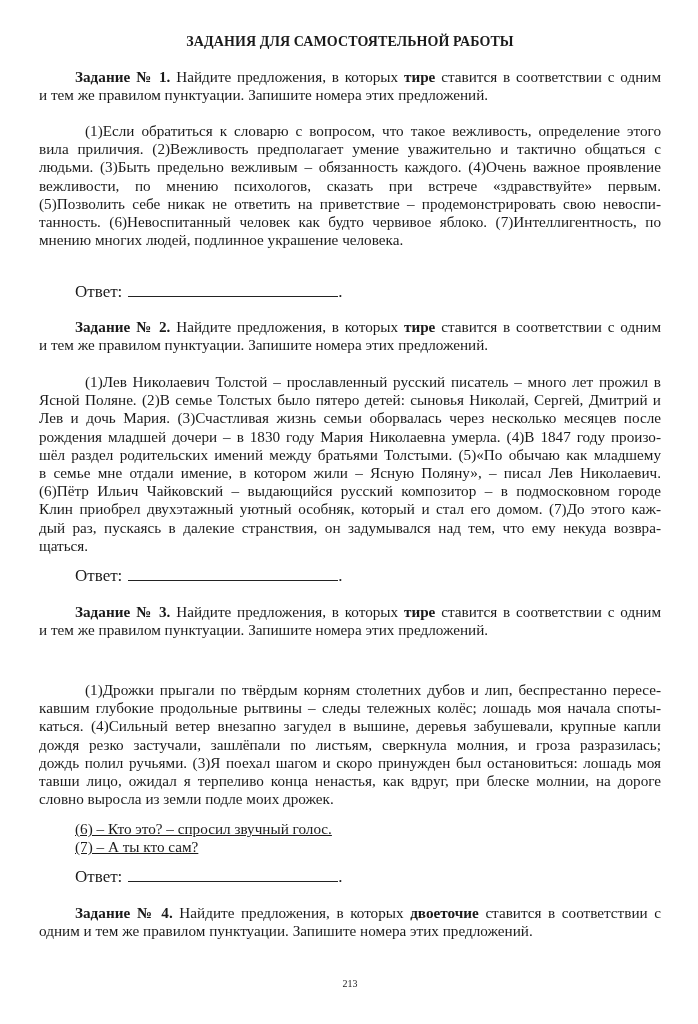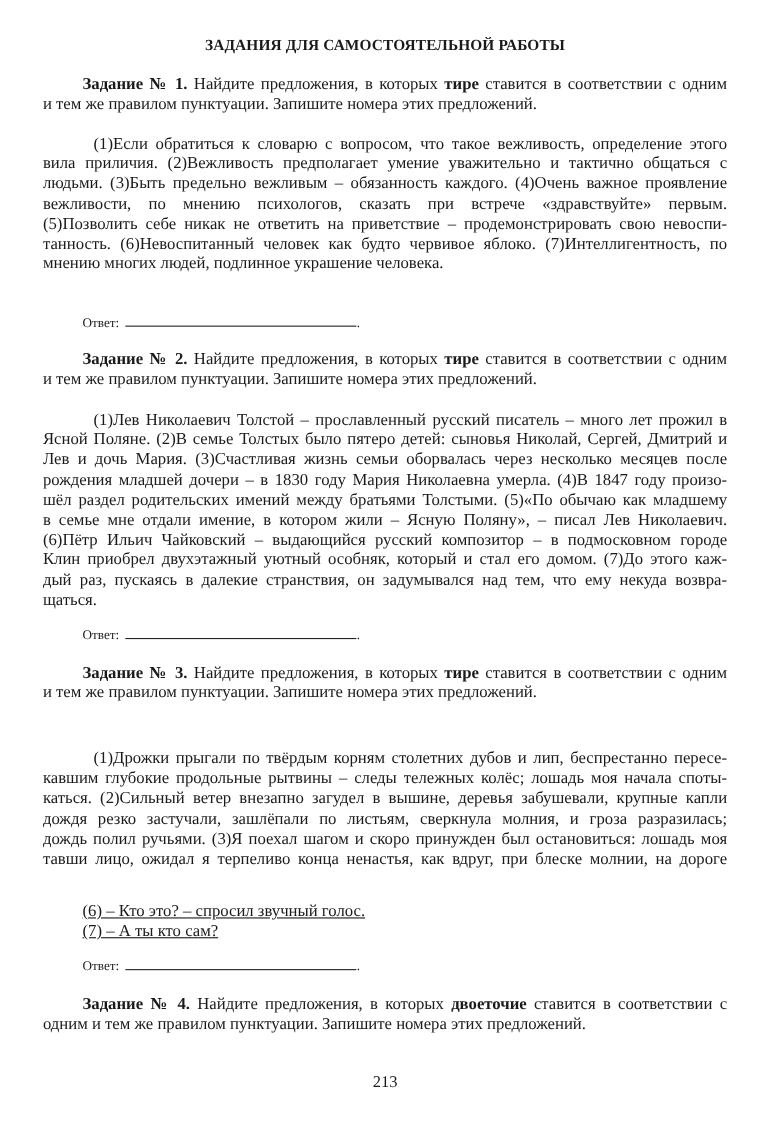--- a/index.html
+++ b/index.html
@@ -14,28 +14,28 @@
   }
   .title {
     position: absolute; left: 0; width: 622px; top: 33px;
     text-align: center; font-weight: bold; font-size: 14px; letter-spacing: 0.1px;
   }
   .block { position: absolute; left: 0; width: 622px; text-align: justify; }
   .line { display: block; text-align: justify; text-align-last: justify; }
   .line.last { text-align-last: left; }
   .line.indent { padding-left: 46px; }
   .answer {
-    position: absolute; left: 36px; font-size: 12px;
+    position: absolute; left: 36px; font-size: 17px;
   }
   .answer .blank {
     display: inline-block; width: 210px; border-bottom: 1.2px solid #222;
     height: 14px; vertical-align: baseline; margin-left: 6px;
   }
   .page-number {
-    position: absolute; left: 0; width: 622px; top: 975px; text-align: center; font-size: 15px;
+    position: absolute; left: 0; width: 622px; top: 975px; text-align: center; font-size: 10px;
   }
   .dialog { position: absolute; left: 36px; }
 </style>
 </head>
 <body>
 
 <div class="page">
 
   <div class="title">ЗАДАНИЯ ДЛЯ САМОСТОЯТЕЛЬНОЙ РАБОТЫ</div>
 
@@ -81,24 +81,25 @@
   </div>
 
   <div class="block" style="top:603px;">
     <span class="line" style="padding-left:36px; text-align-last:justify;"><b>Задание № 3.</b><span> Найдите предложения, в которых </span><b>тире</b><span> ставится в соответствии с одним</span></span>
     <span class="line last">и тем же правилом пунктуации. Запишите номера этих предложений.</span>
   </div>
 
   <div class="block" style="top:657px;margin-top:24px;">
     <span class="line indent">(1)Дрожки прыгали по твёрдым корням столетних дубов и лип, беспрестанно пересе-</span>
     <span class="line">кавшим глубокие продольные рытвины – следы тележных колёс; лошадь моя начала споты-</span>
-    <span class="line">каться. (2)Сильный ветер внезапно загудел в вышине, деревья забушевали, крупные капли</span>
+    <span class="line">каться. (4)Сильный ветер внезапно загудел в вышине, деревья забушевали, крупные капли</span>
     <span class="line">дождя резко застучали, зашлёпали по листьям, сверкнула молния, и гроза разразилась;</span>
     <span class="line">дождь полил ручьями. (3)Я поехал шагом и скоро принужден был остановиться: лошадь моя</span>
     <span class="line">тавши лицо, ожидал я терпеливо конца ненастья, как вдруг, при блеске молнии, на дороге</span>
+    <span class="line last">словно выросла из земли подле моих дрожек.</span>
   </div>
 
   <div class="dialog" style="top:820px;text-decoration:underline;">
     <div style="line-height:18.2px;">(6) – Кто это? – спросил звучный голос.</div>
     <div style="line-height:18.2px;">(7) – А ты кто сам?</div>
   </div>
 
   <div class="answer" style="top:867px;">
     <span>Ответ:</span><span class="blank"></span><span>.</span>
   </div>

